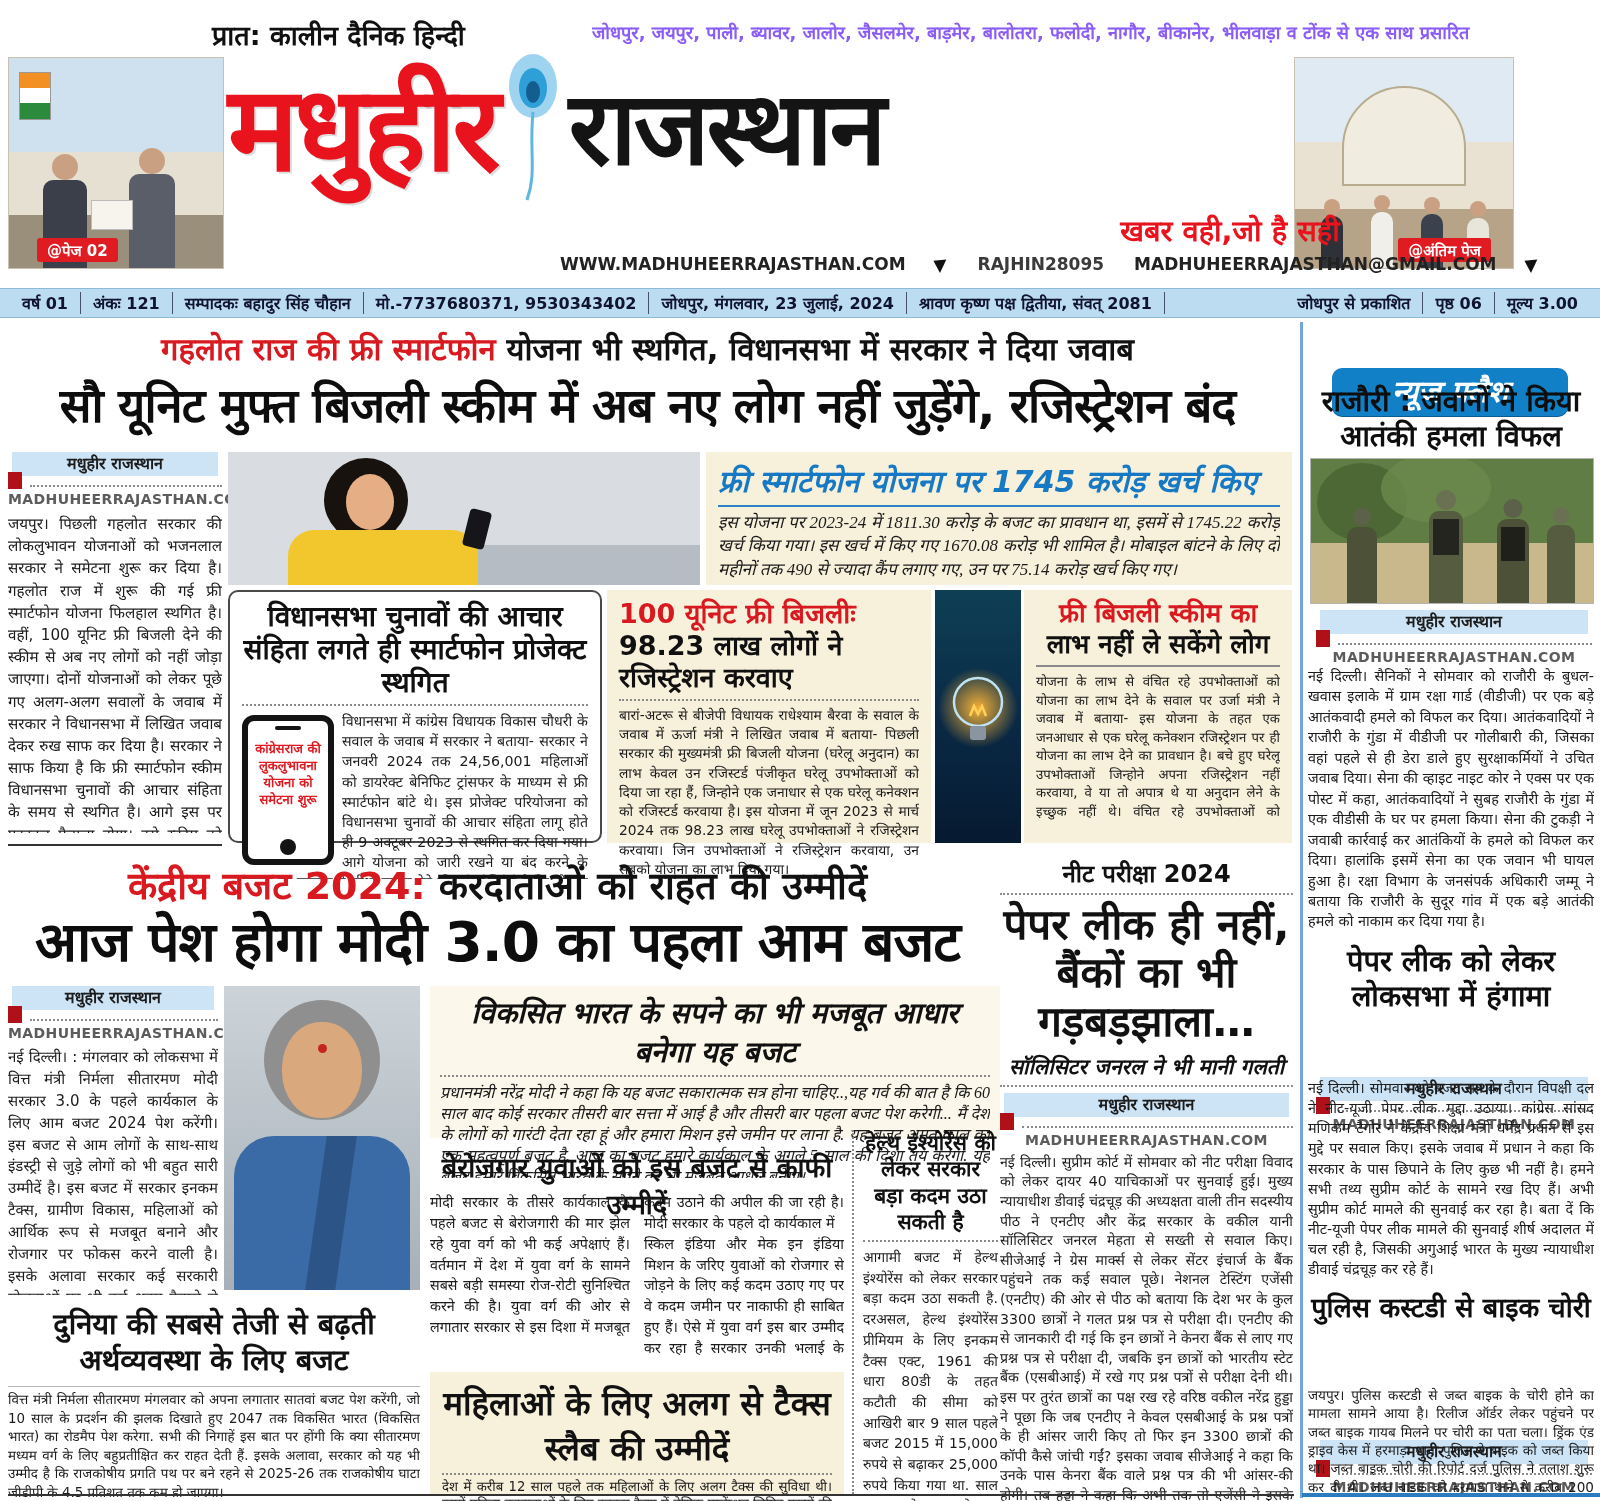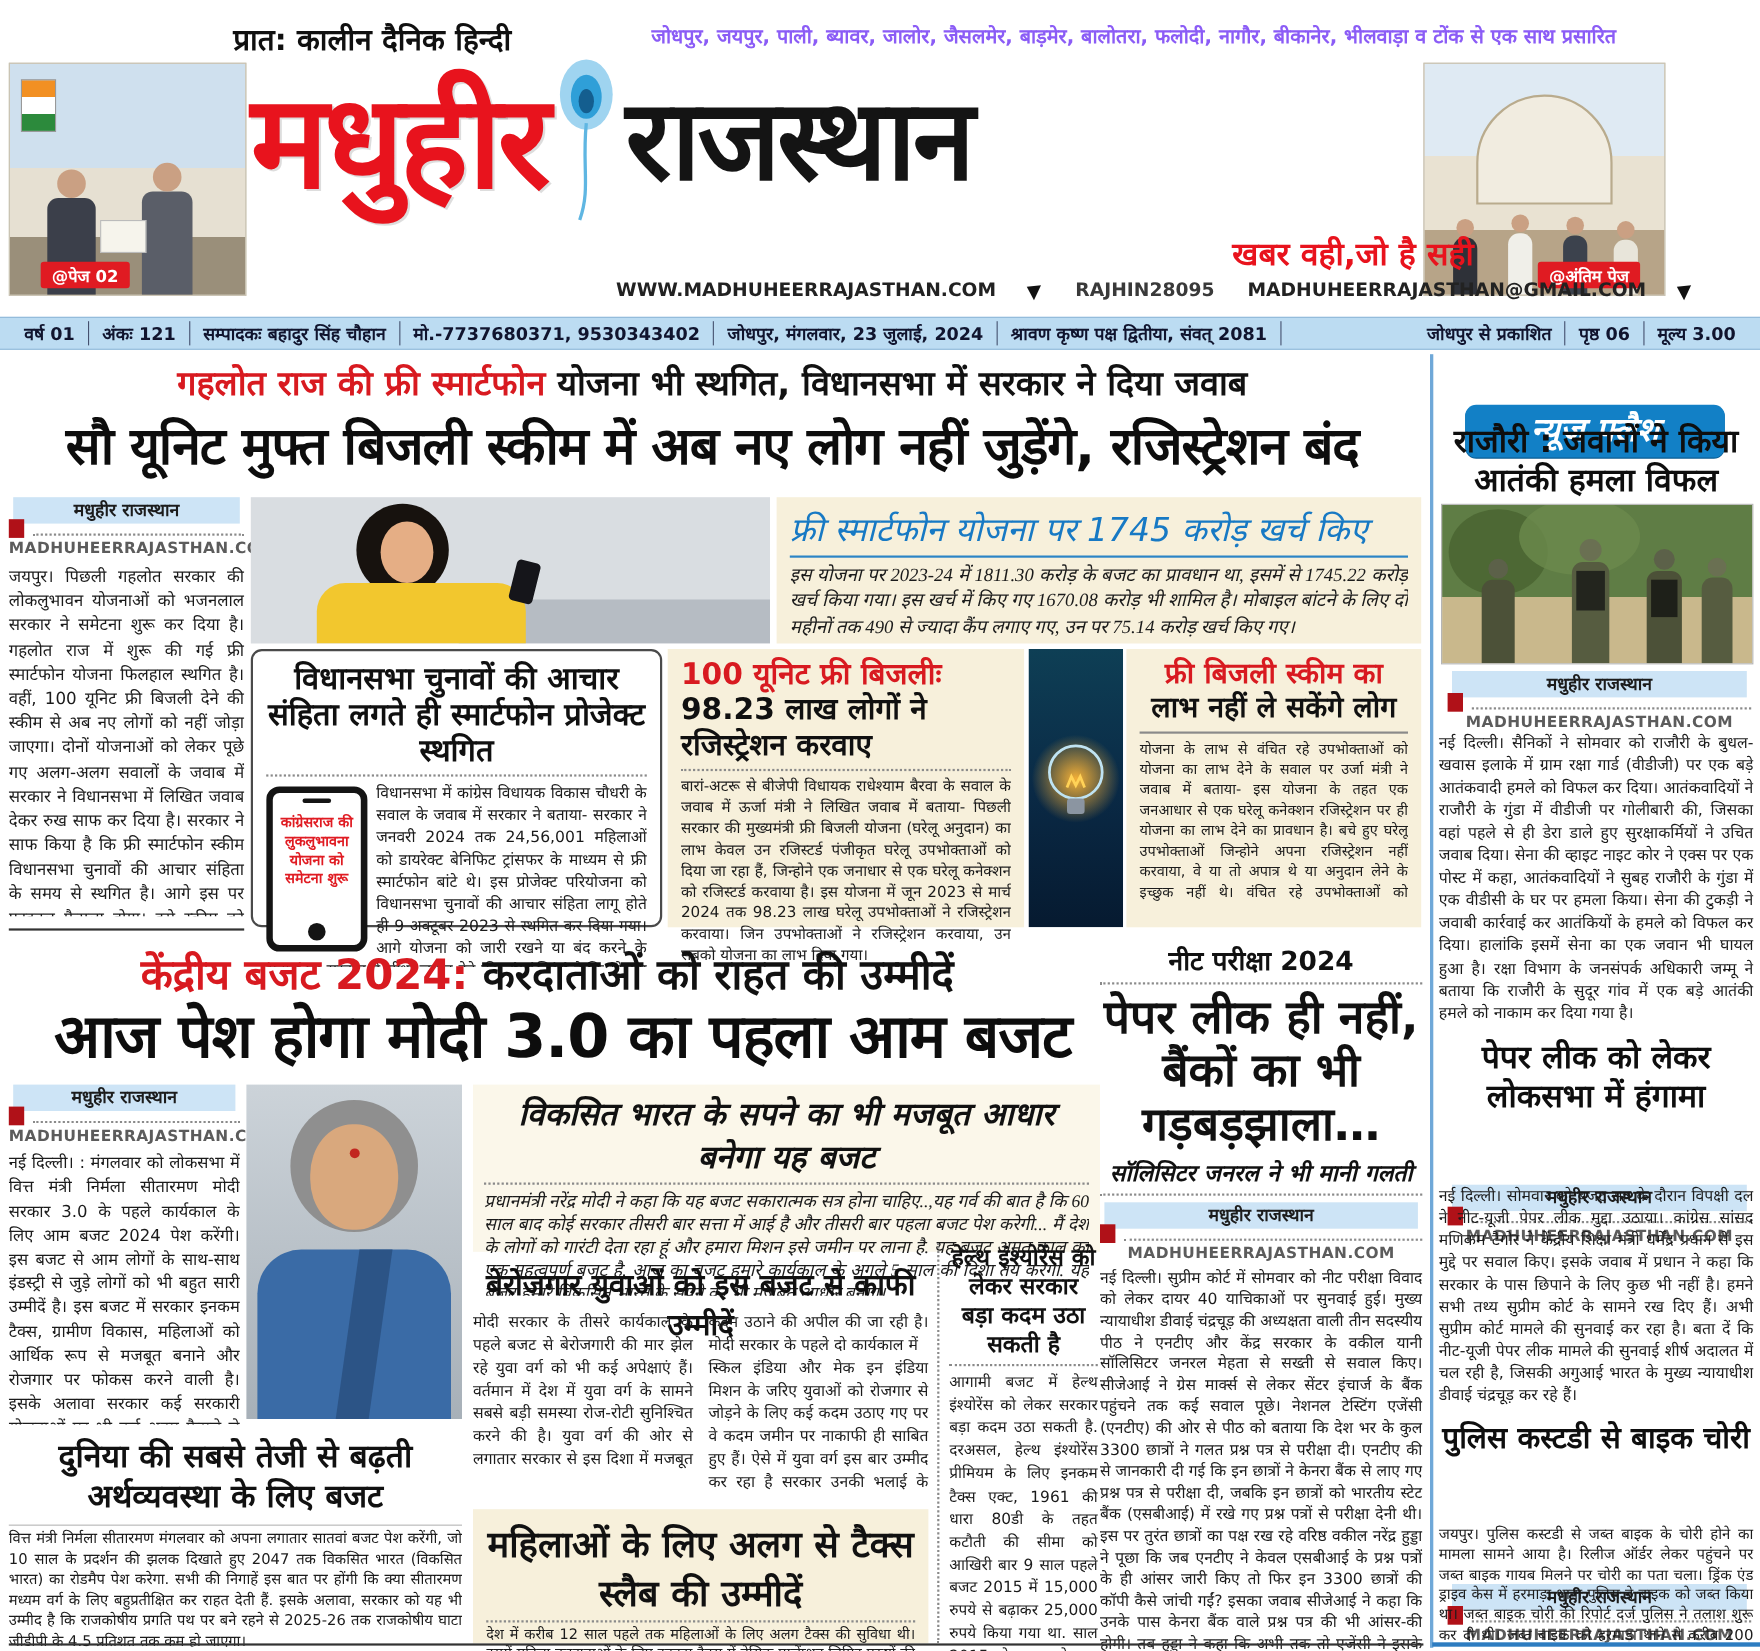--- a/index.html
+++ b/index.html
@@ -54,21 +54,21 @@
   
   .kicker{font-size:31px;font-weight:bold;line-height:1.2;}
   .lead-headline{font-size:47px;font-weight:800;letter-spacing:-1px;color:#0d0d0d;}
   .budget-kicker{font-size:38px;font-weight:bold;}
   .budget-headline{font-size:55px;font-weight:900;letter-spacing:-1px;color:#0d0d0d;}
   .cream{background:#f7f0db;}
   .box-pad{box-sizing:border-box;padding:8px 12px;}
   .dotted-rule{border-top:2px dotted #8a8a8a;margin:5px 0;}
   .body-text{line-height:1.46;color:#1b1b1b;}
   .serif-italic{font-style:italic;font-family:"Liberation Serif","DejaVu Serif",serif;}
-  .blue-head{color:#1779c4;font-size:30px;font-weight:400;font-style:italic;
+  .blue-head{color:#1779c4;font-size:30px;font-weight:700;font-style:italic;
     border-bottom:2px solid #2b84c6;padding-bottom:4px;}
   .box-head{font-size:28px;font-weight:900;line-height:1.18;color:#101010;}
   .side-head{font-size:29px;font-weight:900;line-height:1.22;color:#0e0e0e;}
   .flash-btn{background:#1280c6;border-radius:10px;color:#fff;font-size:30px;font-weight:900;
     text-align:center;line-height:48px;font-style:italic;box-shadow:0 1px 0 #0a5c92;margin-top:40px;}
   .v-divider{background:#6fa8d8;}
   .phone-gfx{float:left;width:92px;height:150px;border:6px solid #141414;border-radius:12px;
     background:#fff;position:relative;margin:4px 8px 2px 0;box-sizing:border-box;}
   .phone-gfx .speaker{position:absolute;top:5px;left:50%;transform:translateX(-50%);
     width:26px;height:4px;border-radius:2px;background:#141414;}
@@ -235,21 +235,21 @@
       <span>लाभ नहीं ले सकेंगे लोग</span>
     </div>
     <div style="border-top:2px solid #8a8a8a;margin:6px 0;"></div>
     <div class="body-text justify overflow" style="font-size:13.2px;line-height:1.4;height:148px;">योजना के लाभ से वंचित रहे उपभोक्ताओं को योजना का लाभ देने के सवाल पर उर्जा मंत्री ने जवाब में बताया- इस योजना के तहत एक जनआधार से एक घरेलू कनेक्शन रजिस्ट्रेशन पर ही योजना का लाभ देने का प्रावधान है। बचे हुए घरेलू उपभोक्ताओं जिन्होने अपना रजिस्ट्रेशन नहीं करवाया, वे या तो अपात्र थे या अनुदान लेने के इच्छुक नहीं थे। वंचित रहे उपभोक्ताओं को लाभान्वित करने की सरकार की कोई योजना नहीं है।</div>
   </div>
 
   <div class="abs budget-kicker center" style="left:0;top:858px;width:995px;">
     <span class="red">केंद्रीय बजट 2024:</span>
     <span>करदाताओं को राहत की उम्मीदें</span>
   </div>
-  <div class="abs budget-headline center overflow" style="left:0;top:902px;width:995px;height:80px;padding-left:14px;">आज पेश होगा मोदी 3.0 का पहला आम बजट</div>
+  <div class="abs budget-headline center overflow" style="left:0;top:902px;width:995px;height:80px;">आज पेश होगा मोदी 3.0 का पहला आम बजट</div>
 
   <div class="abs" style="left:8px;top:986px;width:210px;height:316px;">
     <div class="byline">
       <div class="bar">मधुहीर राजस्थान</div>
       <span class="sq"></span>
       <div class="dots"></div>
       <div class="site">MADHUHEERRAJASTHAN.COM</div>
     </div>
     <div class="body-text justify overflow" style="font-size:15px;height:248px;margin-top:6px;">नई दिल्ली। : मंगलवार को लोकसभा में वित्त मंत्री निर्मला सीतारमण मोदी सरकार 3.0 के पहले कार्यकाल के लिए आम बजट 2024 पेश करेंगी। इस बजट से आम लोगों के साथ-साथ इंडस्ट्री से जुड़े लोगों को भी बहुत सारी उम्मीदें है। इस बजट में सरकार इनकम टैक्स, ग्रामीण विकास, महिलाओं को आर्थिक रूप से मजबूत बनाने और रोजगार पर फोकस करने वाली है। इसके अलावा सरकार कई सरकारी योजनाओं पर भी कई अहम फैसले ले सकती है।</div>
   </div>

